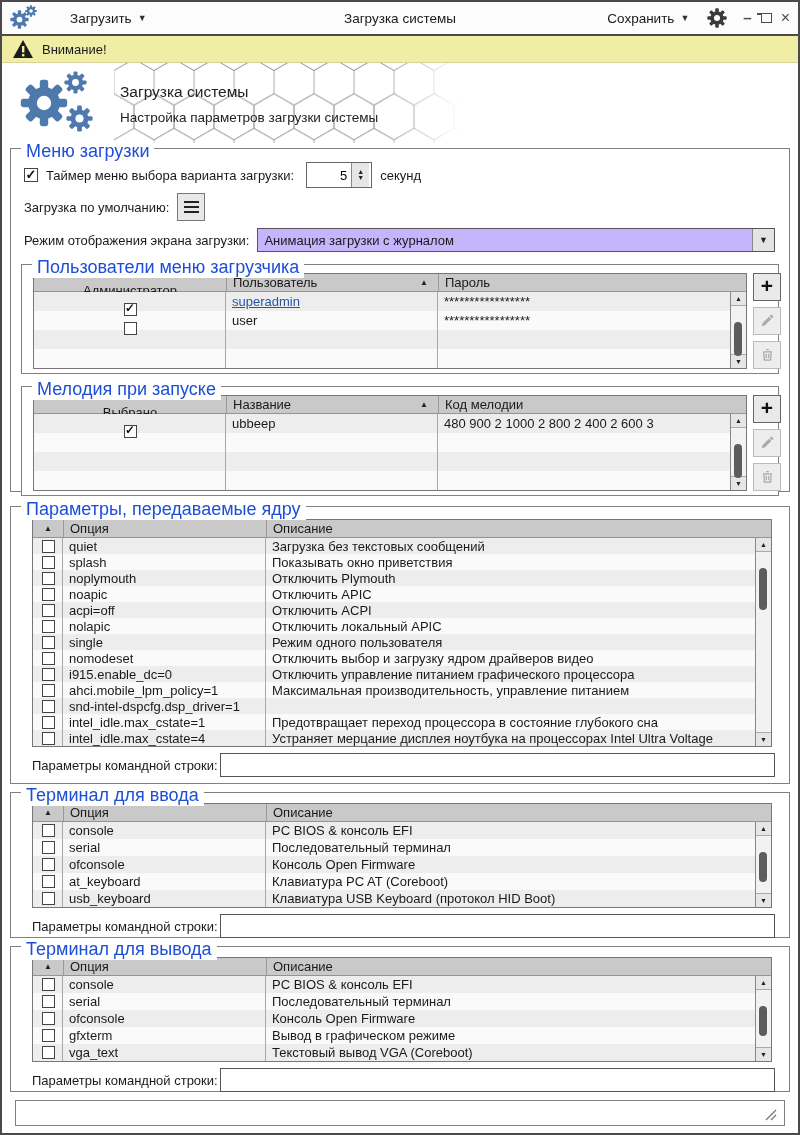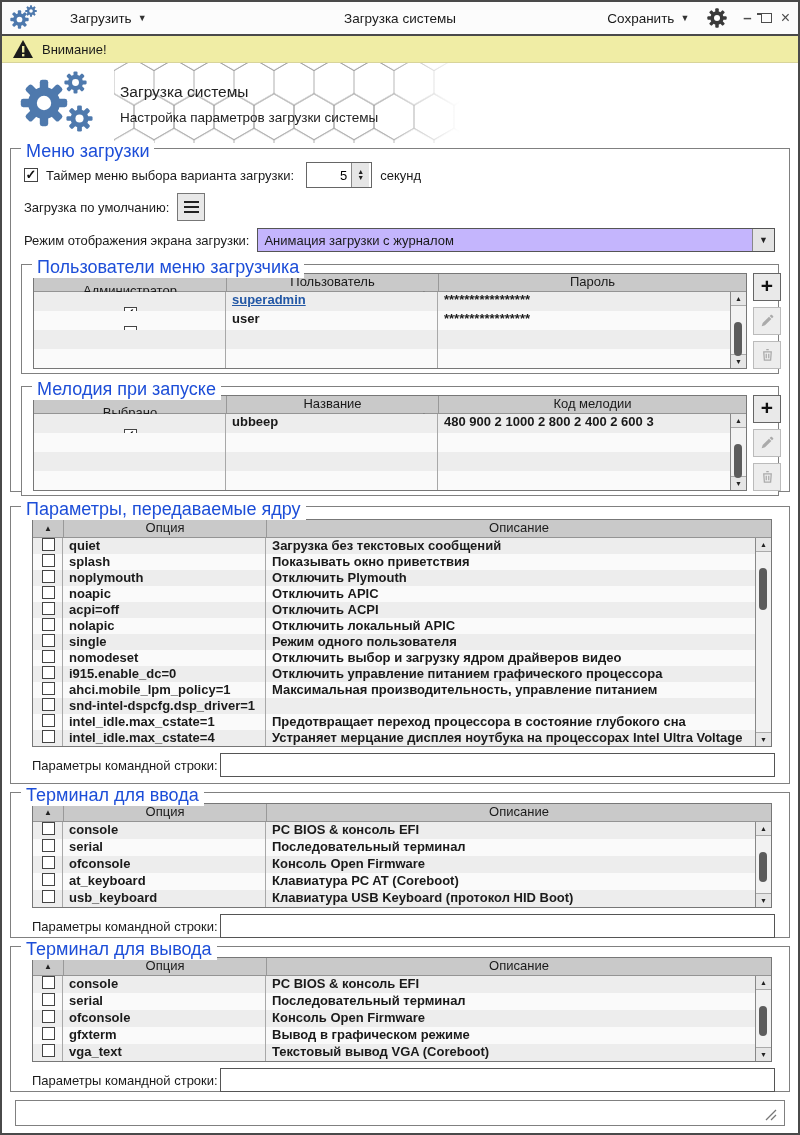--- a/index.html
+++ b/index.html
@@ -74,27 +74,27 @@
   .sub-inner { display:flex; padding:8px 0 0 11px; gap:6px; }
   .btncol { display:flex; flex-direction:column; gap:6px; }
   .abtn { width:28px; height:28px; border:1px solid #666; background:#e9e9e9; display:flex; align-items:center; justify-content:center; }
   .abtn.disabled { border-color:#bbb; background:#ededed; }
   .plus { font-size:21px; font-weight:bold; color:#111; line-height:20px; margin-top:-2px; }
 
   
   .tbl { border:1px solid #777; background:#fff; font-size:13px; }
   .tbl-head { display:flex; background:#c9c9c9; border-bottom:1px solid #949494; height:18px; align-items:center; }
   .tbl-head .cell { height:100%; display:flex; align-items:center; padding:0 6px; color:#1a1a1a; }
-  .tbl-head .cell + .cell { border-left:1px solid #999;flex-direction:column; }
+  .tbl-head .cell + .cell { border-left:1px solid #999; }
   .sort-arr { font-size:8px; color:#222; }
   .head-arr-right { margin-left:auto; padding-right:4px; }
   .tbl-body { display:flex; }
   .rowsarea { position:relative; overflow:hidden; }
   .dividers i { position:absolute; top:0; bottom:0; width:1px; background:#a8a8a8; }
-  .trow { display:flex; position:relative;font-weight:bold; }
+  .trow { display:flex; align-items:center; position:relative; }
   .trow .cell { padding:0 6px; white-space:nowrap; overflow:hidden; }
   .cell.center { justify-content:center; display:flex; padding:0; }
   .sbar { width:16px; border-left:1px solid #888; background:#f2f2f2; display:flex; flex-direction:column; }
   .sbtn { height:14px; display:flex; align-items:center; justify-content:center; font-size:7px; color:#222; background:#e6e6e6; }
   .sbtn.up { border-bottom:1px solid #aaa; }
   .sbtn.down { border-top:1px solid #aaa; margin-top:auto; }
   .strack { flex:1; position:relative; }
   .sthumb { position:absolute; left:3px; width:8px; background:#5c5c5c; border-radius:4px; }
 
   

